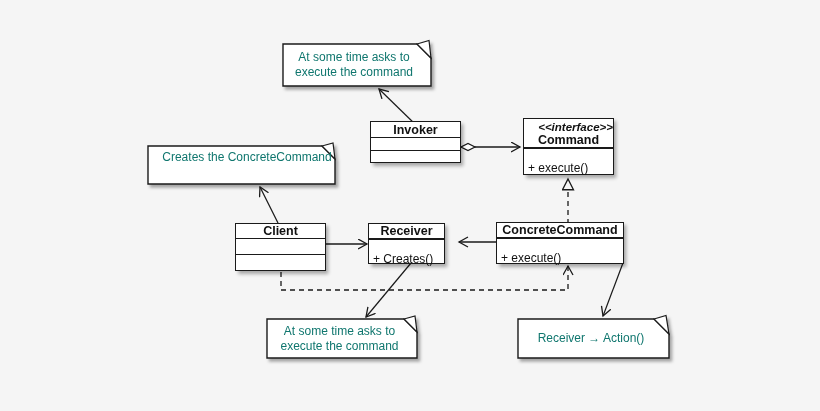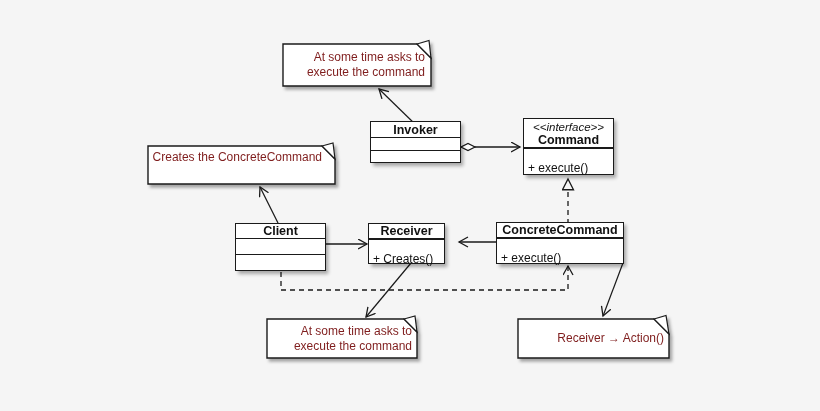--- a/index.html
+++ b/index.html
@@ -10,28 +10,28 @@
   #edges{position:absolute;left:0;top:0;width:820px;height:411px;}
   .uml-class{
     position:absolute;background:#ffffff;border:1.5px solid #1a1a1a;
     box-shadow:2.5px 3px 3.5px rgba(0,0,0,.32);
     display:flex;flex-direction:column;box-sizing:border-box;
   }
   .uml-title{
     font-weight:bold;text-align:center;font-size:12.5px;line-height:14px;
     padding-top:1px;flex:0 0 auto;
   }
-  .uml-stereotype{font-weight:normal;font-style:italic;font-size:11.5px;line-height:12px;padding-top:2px;}
+  .uml-stereotype{font-weight:bold;font-style:italic;font-size:11.5px;line-height:12px;padding-top:2px;text-align:right;}
   .uml-comp{border-top:1.4px solid #1a1a1a;flex:1 1 auto;}
   .uml-op{
     border-top:1.4px solid #1a1a1a;flex:0 0 auto;
     font-size:12px;line-height:14px;padding:12px 0 1px 4px;text-align:left;
   }
   .note-text{
-    position:absolute;font-size:12px;line-height:15px;text-align:right;color:#7f1d1d;
+    position:absolute;font-size:12px;line-height:15px;text-align:center;color:#0f766e;
   }
 </style>
 </head>
 <body>
 
 <div id="canvas">
 
   <svg id="edges" viewBox="0 0 820 411" xmlns="http://www.w3.org/2000/svg">
     <defs>
       <filter id="noteShadow" x="-20%" y="-20%" width="150%" height="170%">
@@ -108,21 +108,21 @@
     <div class="uml-title" style="line-height:13px">ConcreteCommand</div>
     <div class="uml-comp"></div>
     <div class="uml-op">+ execute()</div>
   </div>
 
   <div class="note-text" style="left:283px;top:50px;width:142px">
     <div>At some time asks to</div>
     <div>execute the command</div>
   </div>
 
-  <div class="note-text" style="left:140px;top:150px;width:182px">
+  <div class="note-text" style="left:156px;top:150px;width:182px">
     <div>Creates the ConcreteCommand</div>
   </div>
 
   <div class="note-text" style="left:267px;top:324px;width:145px">
     <div>At some time asks to</div>
     <div>execute the command</div>
   </div>
 
   <div class="note-text" style="left:518px;top:331px;width:146px">
     <div>Receiver → Action()</div>

